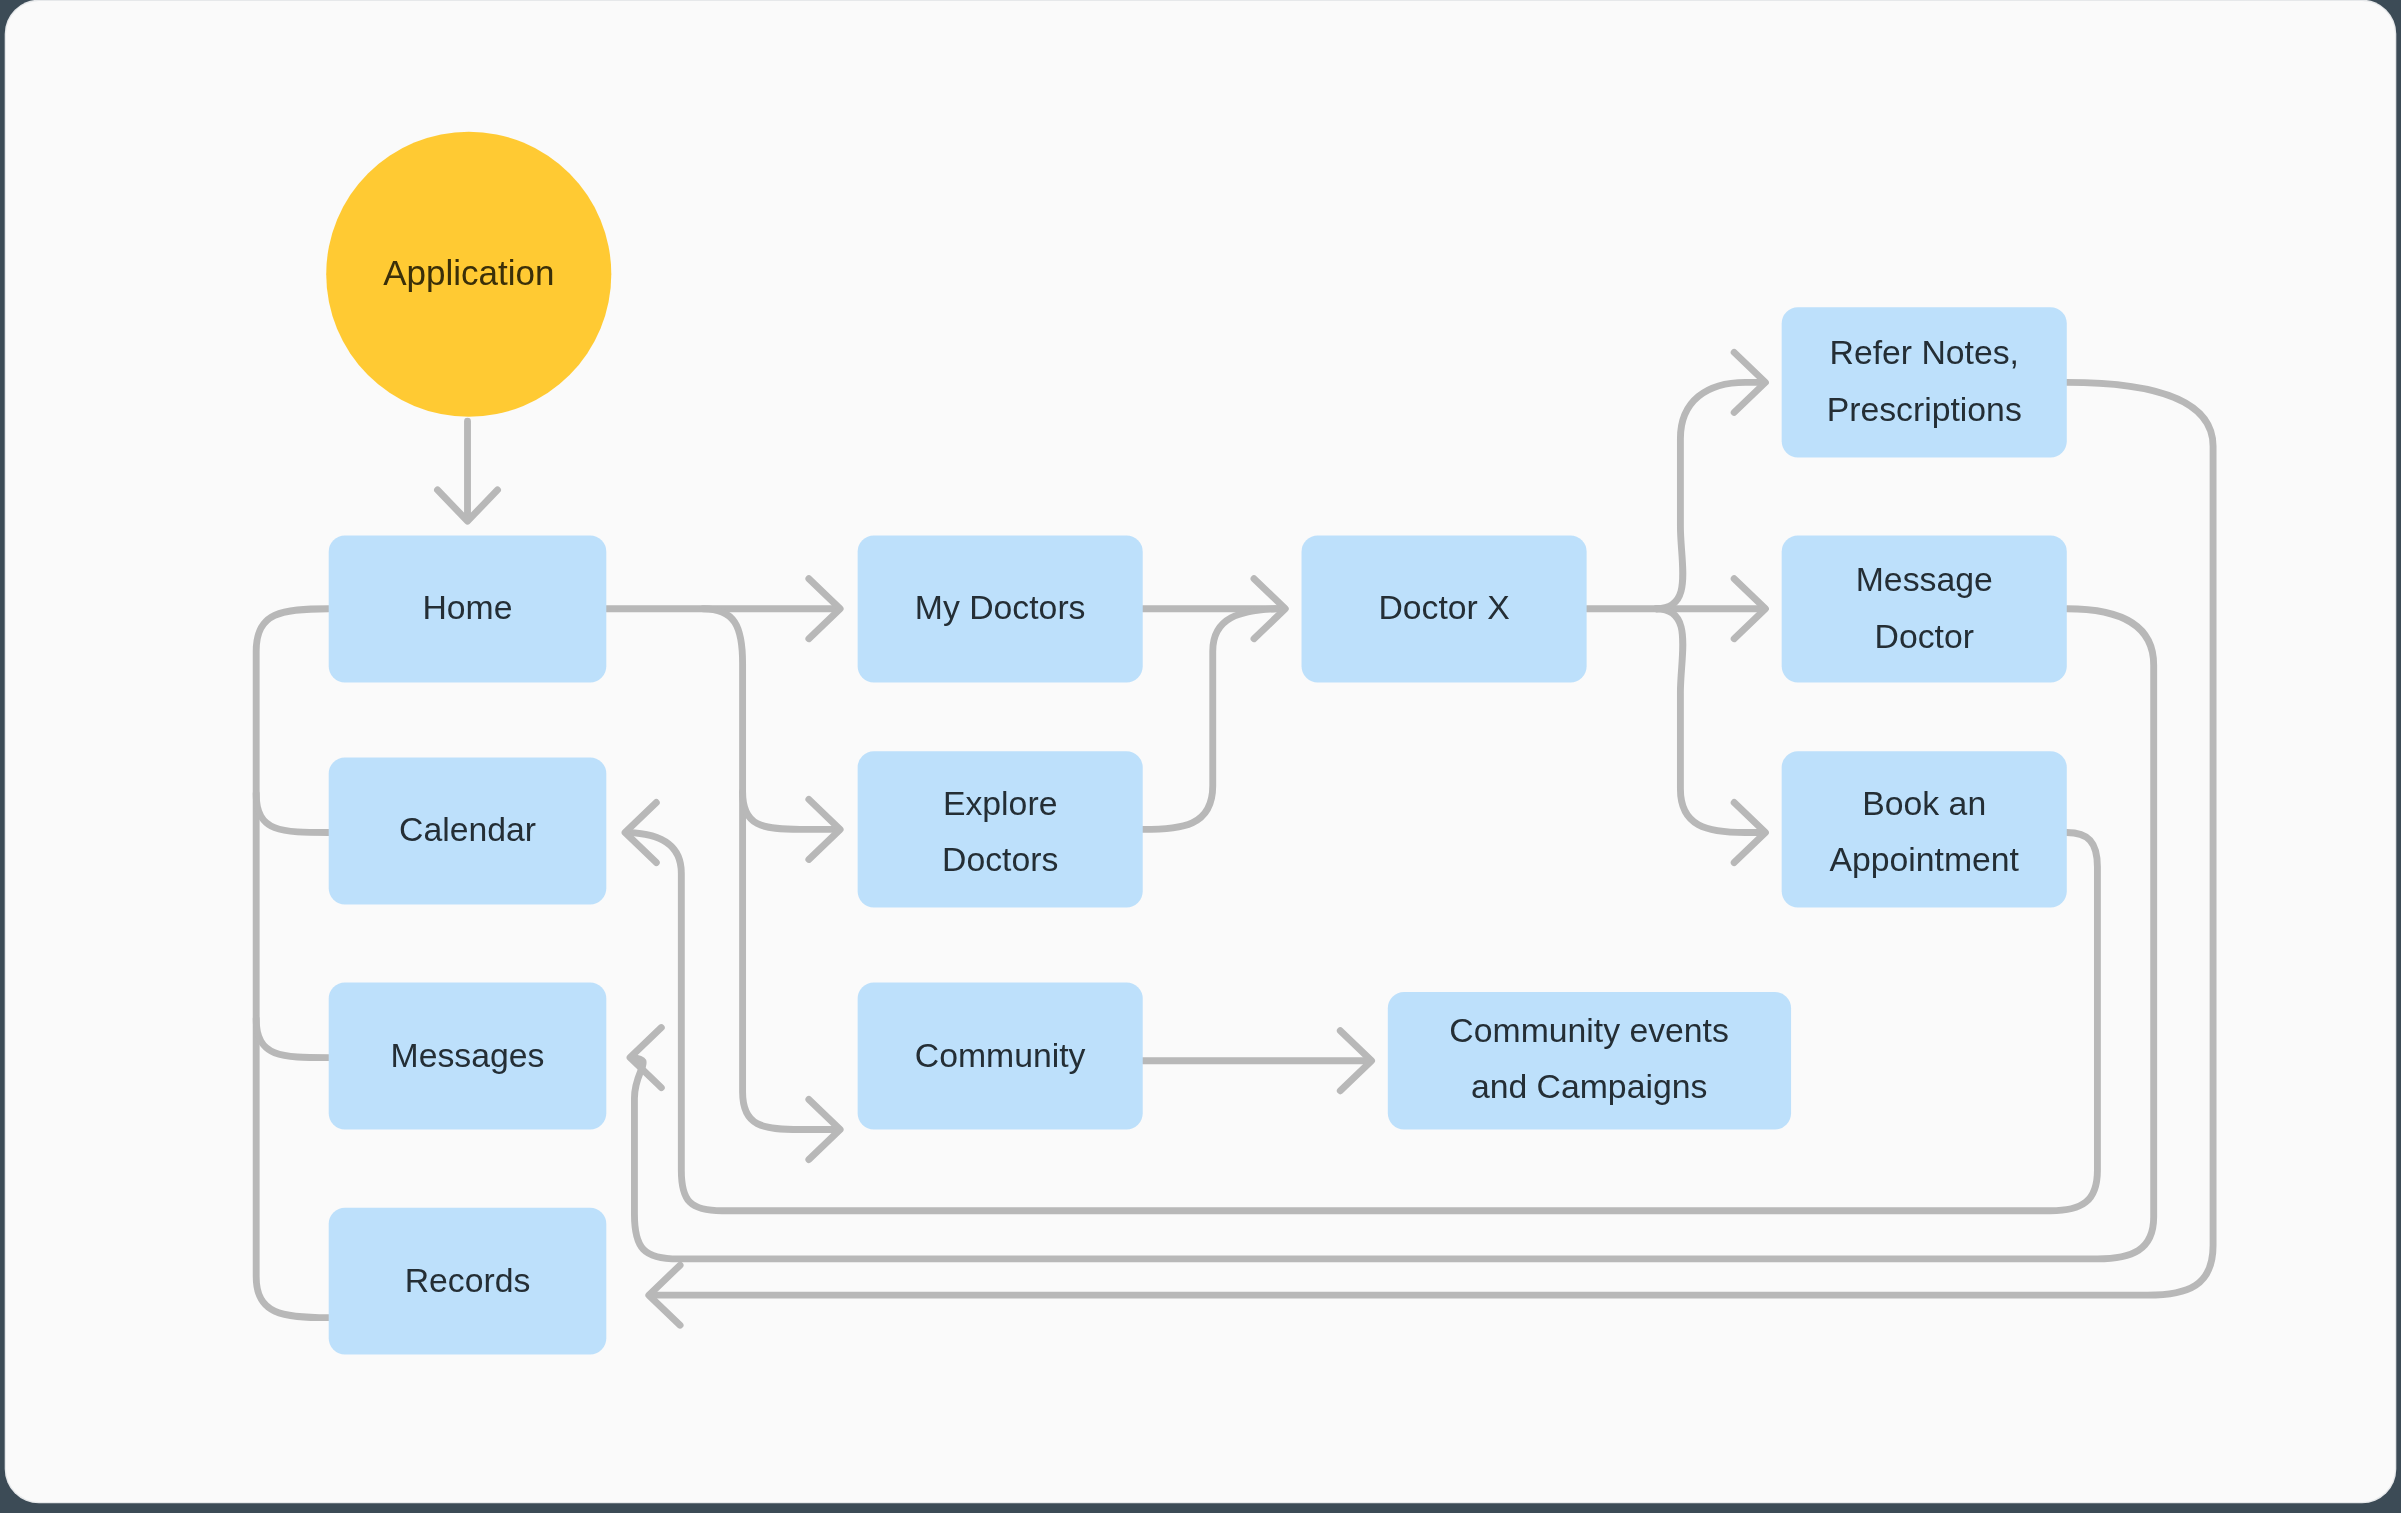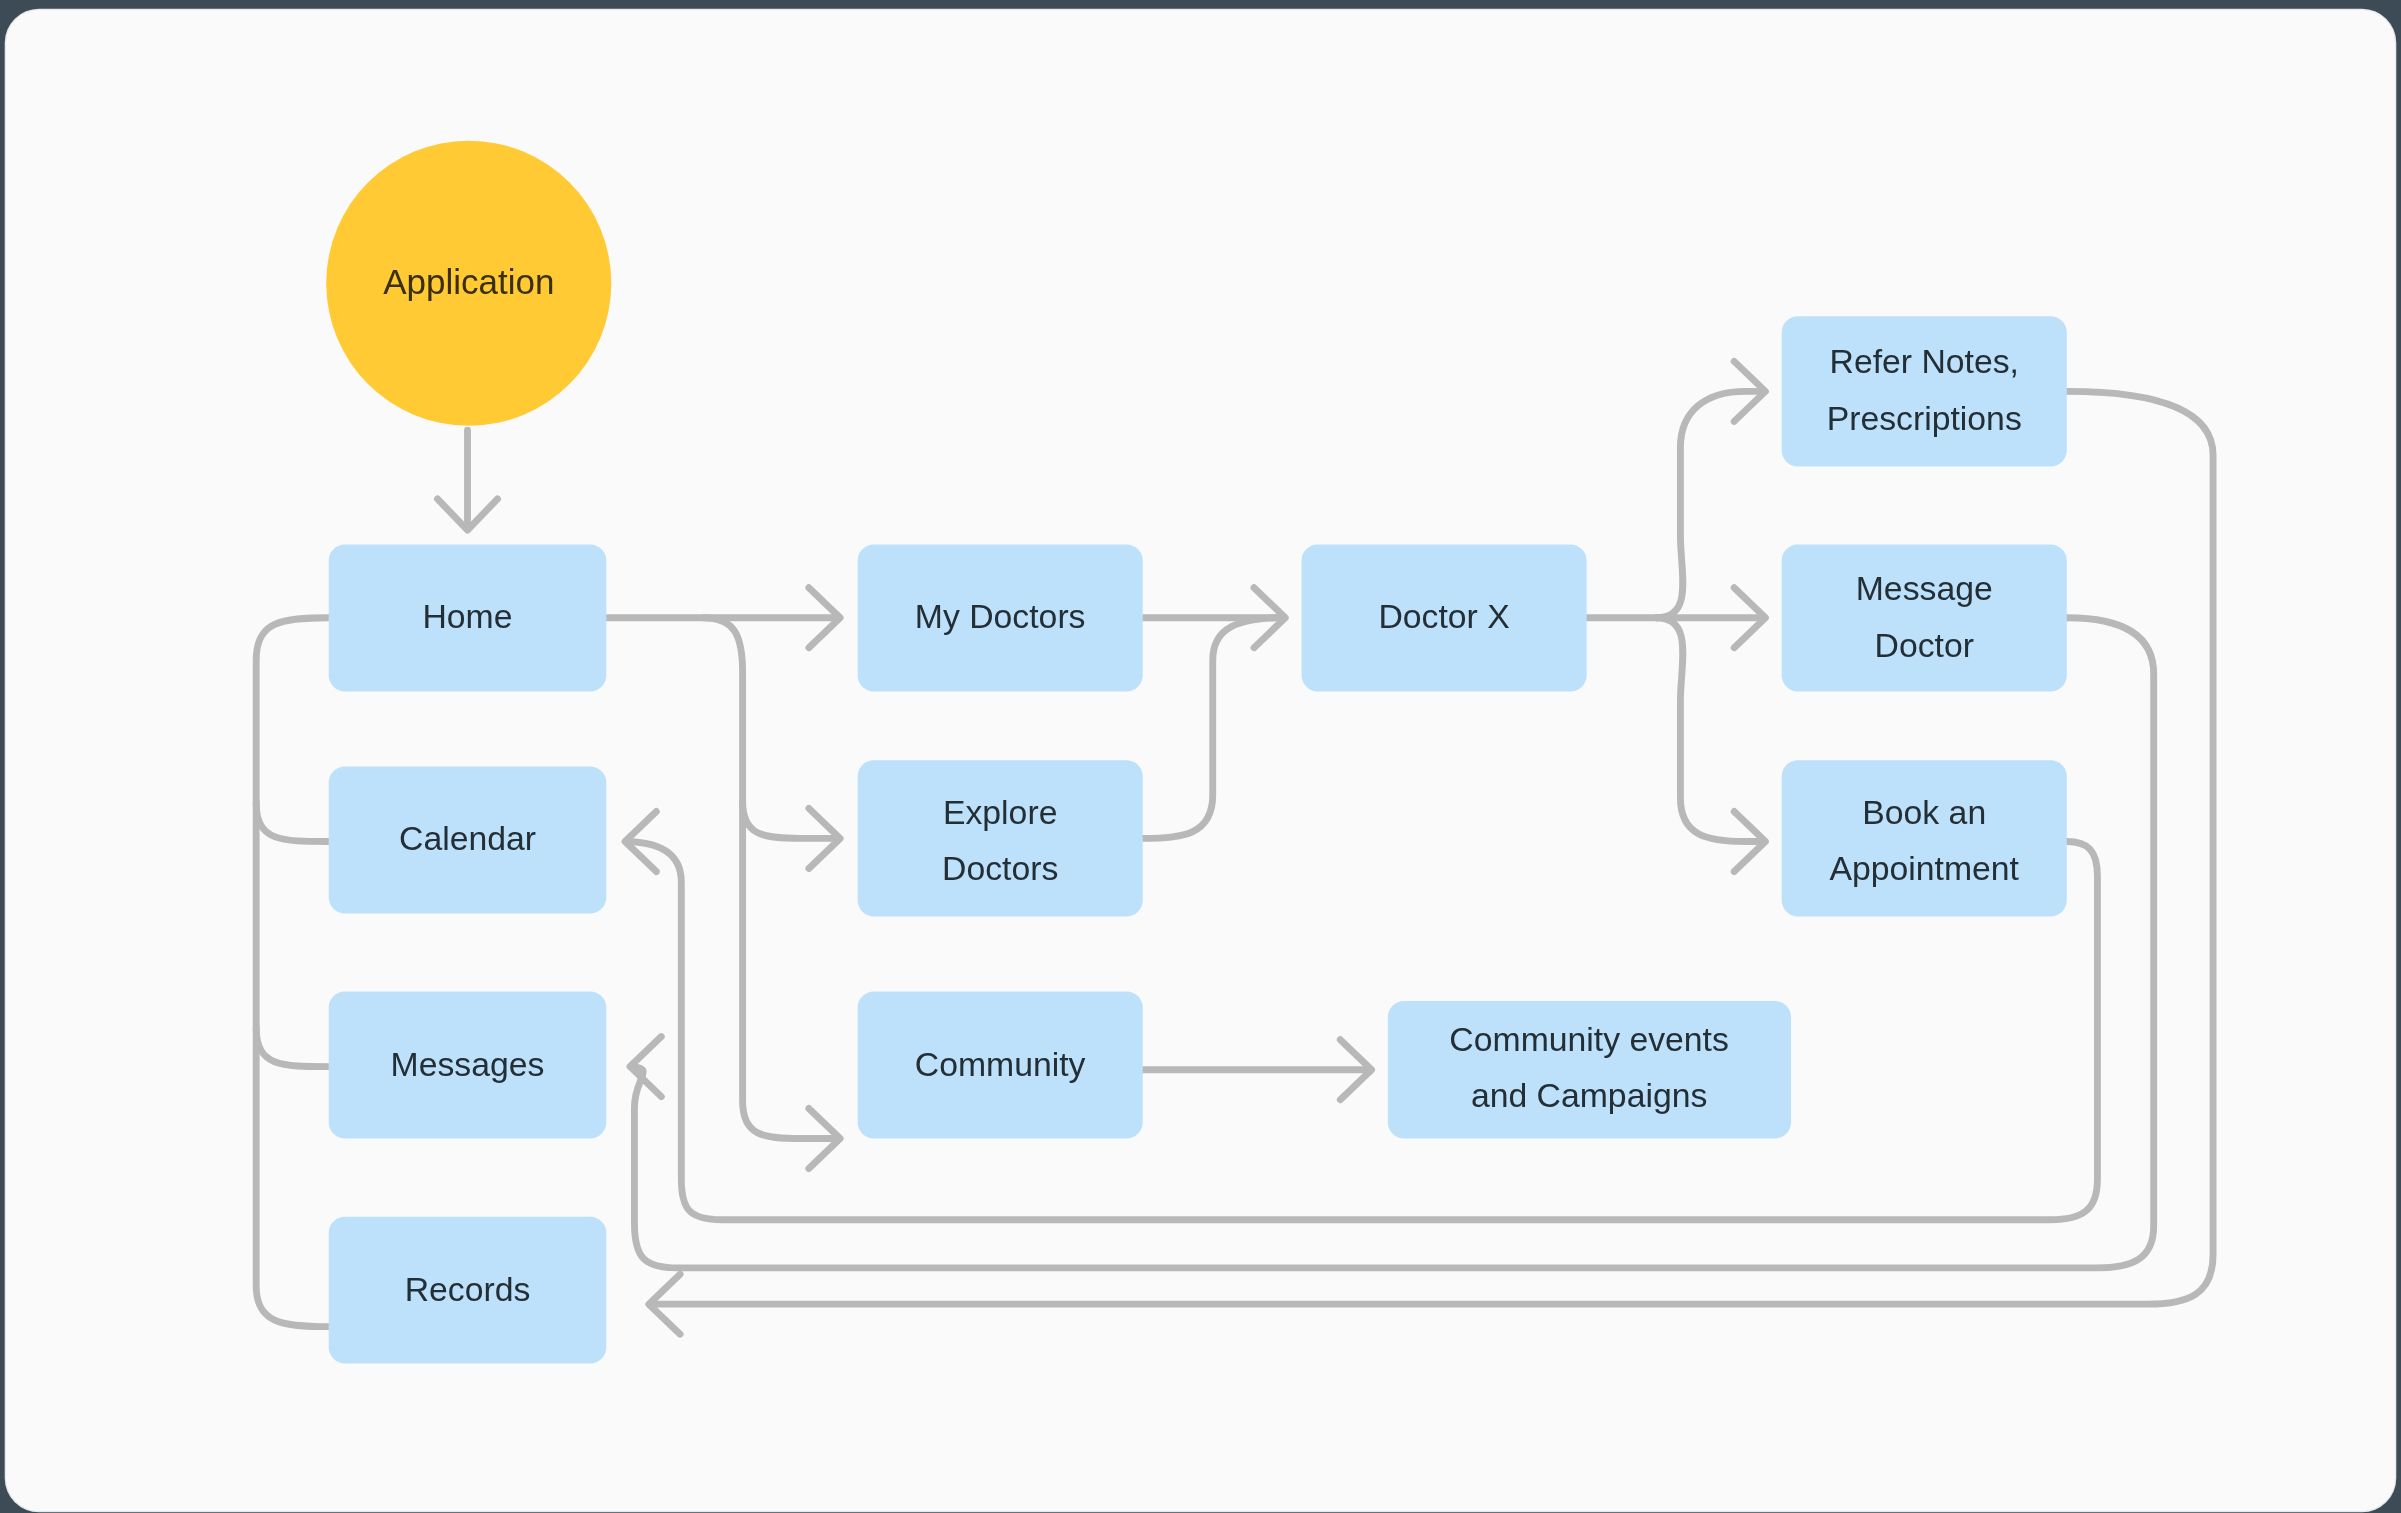--- a/index.html
+++ b/index.html
@@ -1,18 +1,18 @@
 <!DOCTYPE html>
 <html style="font-size:10px"><head>
 <meta charset="utf-8">
 <style>
   html,body{margin:0;padding:0;background:#3c4b56;}
   body{width:2401px;height:1513px;overflow:hidden;
        font-family:"Liberation Sans", sans-serif;}
-  #canvas{position:absolute;left:6.3px;top:10px;width:2389px;height:1501px;
+  #canvas{position:absolute;left:6.3px;top:1px;width:2389px;height:1501px;
           background:#FAFAFA;border-radius:33px;
           box-shadow:0 0 0 1.3px #E6E8EA;overflow:hidden;}
   svg.flow{position:absolute;left:0;top:0;width:2401px;height:1513px;}
   .edge{fill:none;stroke:#B8B8B8;stroke-width:11;stroke-linecap:round;stroke-linejoin:round;}
   .head{fill:none;stroke:#B8B8B8;stroke-width:11;stroke-linecap:round;stroke-linejoin:round;}
   .node-rect{fill:#BDE0FB;}
   .node-circle{fill:#FFCA33;}
   .nlabel{font-family:"Liberation Sans", sans-serif;font-size:54px;fill:#242E35;
           text-anchor:middle;dominant-baseline:middle;}
   .clabel{font-family:"Liberation Sans", sans-serif;font-size:56px;fill:#3A2F09;

